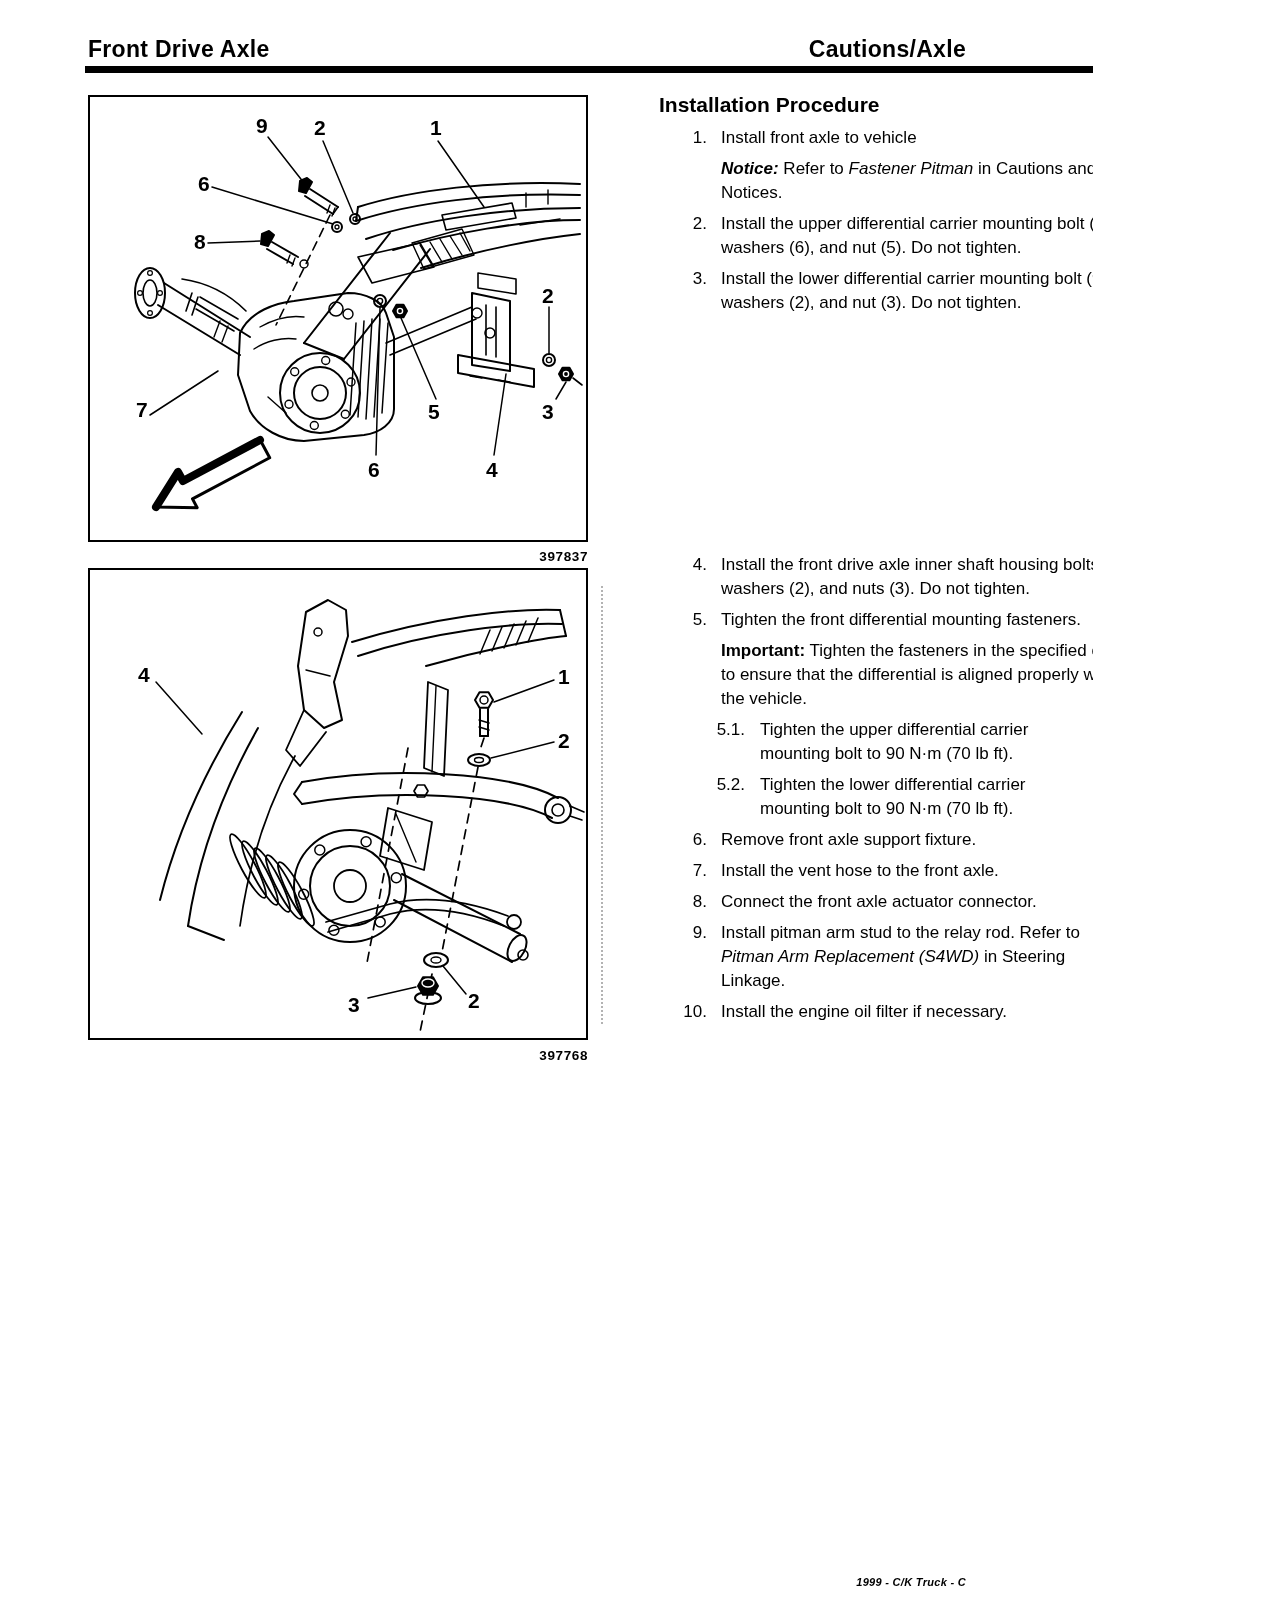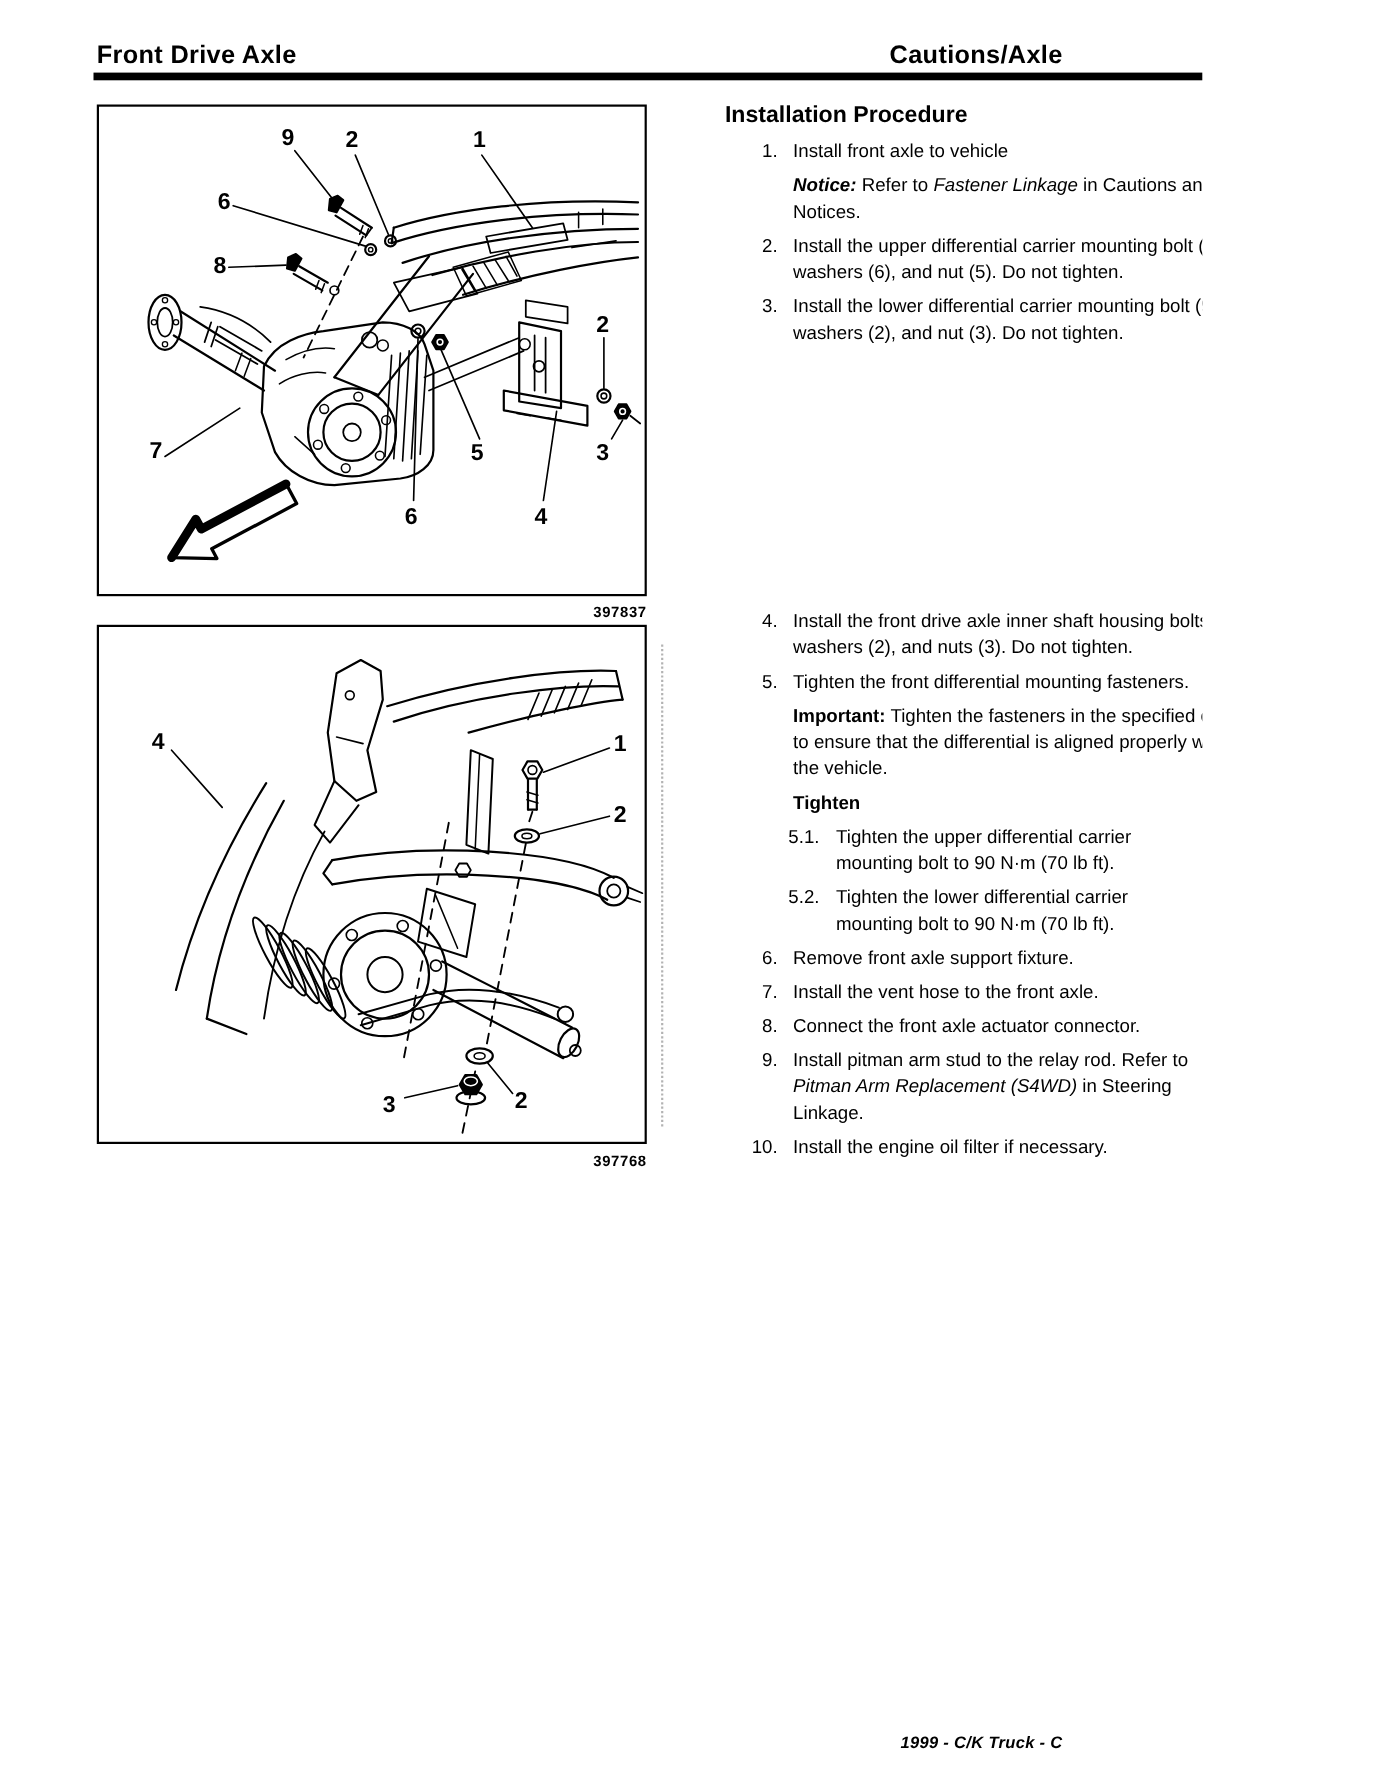--- a/index.html
+++ b/index.html
@@ -30,21 +30,21 @@
   .blk{display:flex;margin:0 0 7px 0;}
   .blk .num{flex:none;width:62px;padding-right:14px;box-sizing:border-box;text-align:right;}
   .blk.sub .num{width:101px;padding-right:15px;}
   .blk .txt{flex:none;}
   .blk.note{display:block;margin-left:62px;}
   .gap-before{margin-top:238px;}
   .b{font-weight:bold;}
   .i{font-style:italic;}
   .bi{font-weight:bold;font-style:italic;}
 
-  .footer{position:absolute;right:127px;top:1576px;font-size:15px;font-weight:bold;font-style:italic;letter-spacing:.3px;}
+  .footer{position:absolute;right:127px;top:1576px;font-size:11px;font-weight:bold;font-style:italic;letter-spacing:.3px;}
 </style>
 </head>
 <body>
 
 <div class="page">
 
   <div class="hdr-left">Front Drive Axle</div>
   <div class="hdr-right">Cautions/Axle</div>
   <div class="hdr-rule"></div>
 
@@ -310,21 +310,21 @@
 
   <div class="rcol">
     <h2>Installation Procedure</h2>
 
     <div class="blk">
       <span class="num">1.</span>
       <div class="txt"><span>Install front axle to vehicle</span></div>
     </div>
 
     <div class="blk note" style="max-width:390px">
-      <span class="bi">Notice:</span><span> Refer to </span><span class="i">Fastener Linkage</span><span> in Cautions and Notices.</span>
+      <span class="bi">Notice:</span><span> Refer to </span><span class="i">Fastener Pitman</span><span> in Cautions and Notices.</span>
     </div>
 
     <div class="blk">
       <span class="num">2.</span>
       <div class="txt" style="max-width:420px"><span>Install the upper differential carrier mounting bolt (8), washers (6), and nut (5). Do not tighten.</span></div>
     </div>
 
     <div class="blk">
       <span class="num">3.</span>
       <div class="txt" style="max-width:455px"><span>Install the lower differential carrier mounting bolt (9), washers (2), and nut (3). Do not tighten.</span></div>
@@ -337,23 +337,20 @@
 
     <div class="blk">
       <span class="num">5.</span>
       <div class="txt"><span>Tighten the front differential mounting fasteners.</span></div>
     </div>
 
     <div class="blk note" style="max-width:420px">
       <span class="b">Important:</span><span> Tighten the fasteners in the specified order to ensure that the differential is aligned properly within the vehicle.</span>
     </div>
 
-    <div class="blk note">
-      <span class="b">Tighten</span>
-    </div>
 
     <div class="blk sub">
       <span class="num">5.1.</span>
       <div class="txt" style="max-width:335px"><span>Tighten the upper differential carrier mounting bolt to 90 N·m (70 lb ft).</span></div>
     </div>
 
     <div class="blk sub">
       <span class="num">5.2.</span>
       <div class="txt" style="max-width:335px"><span>Tighten the lower differential carrier mounting bolt to 90 N·m (70 lb ft).</span></div>
     </div>

